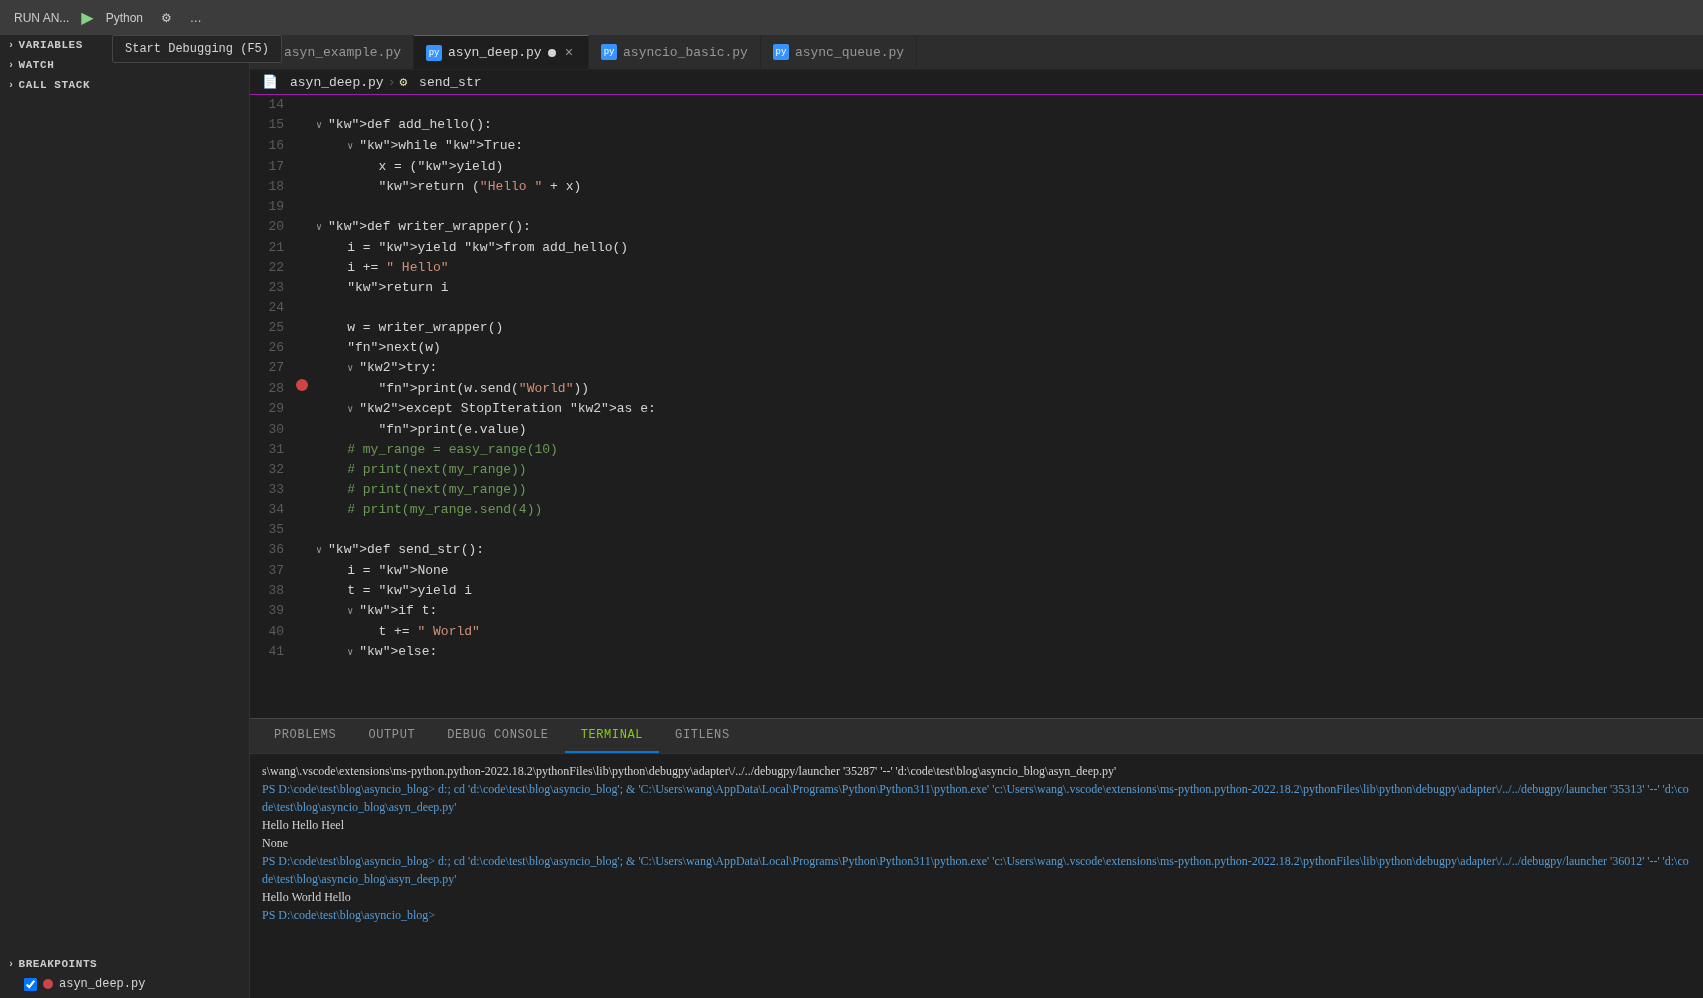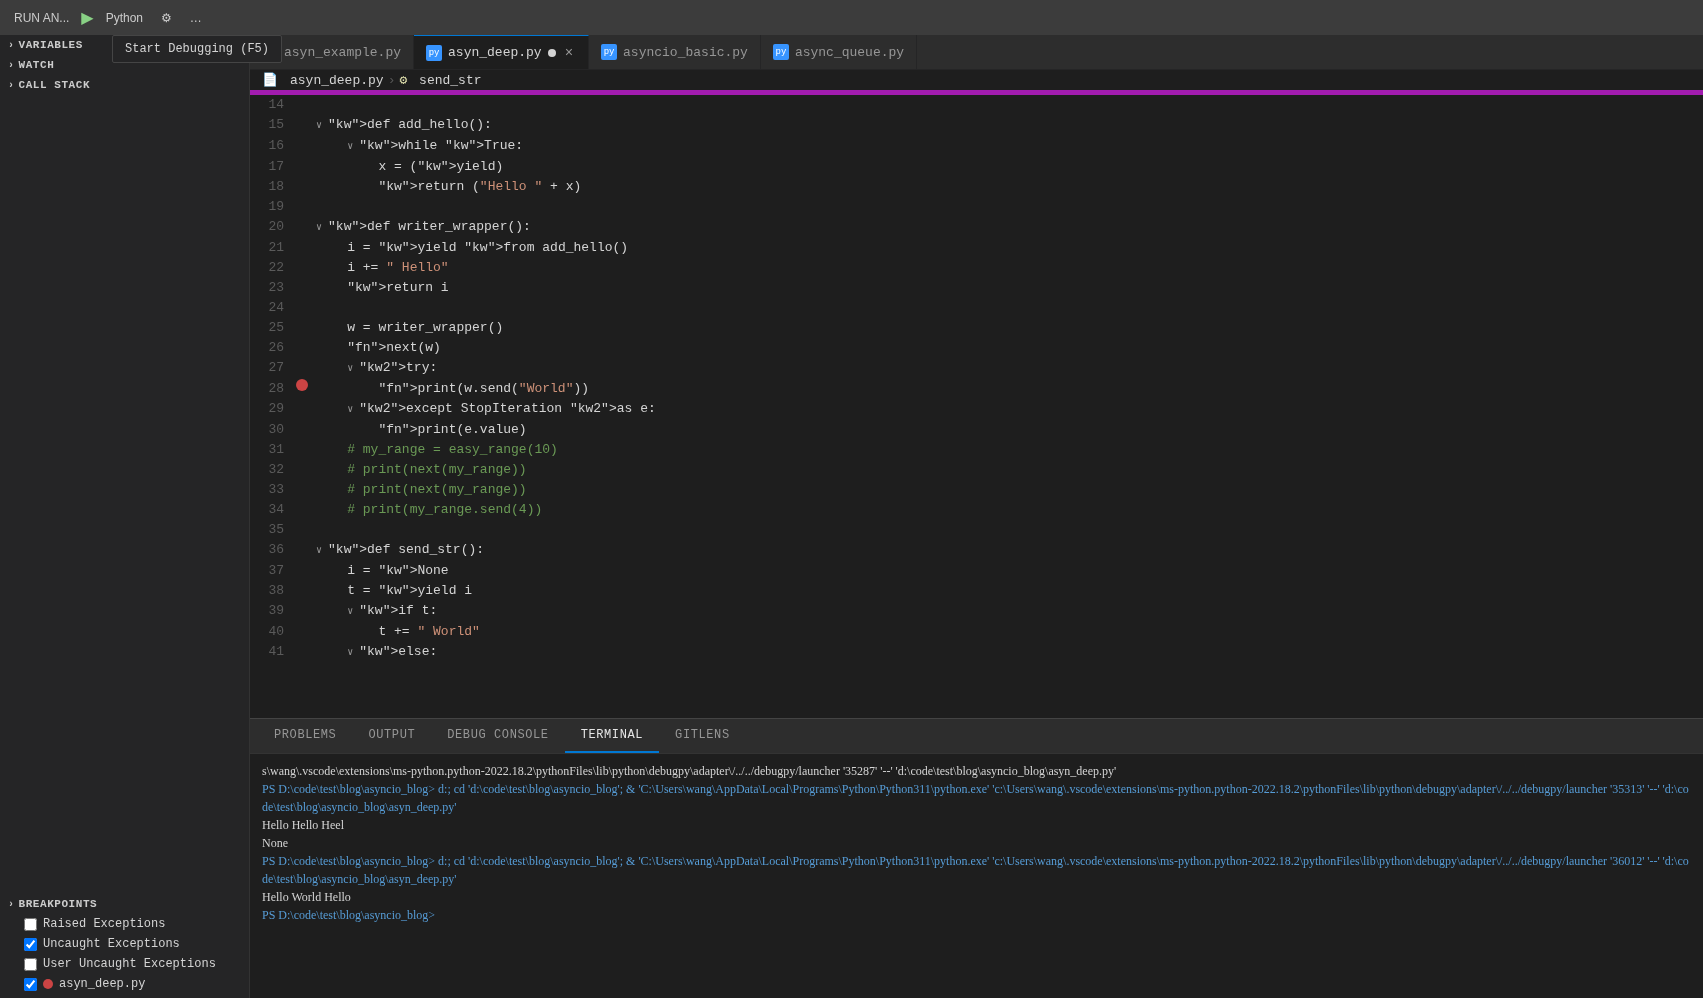--- a/index.html
+++ b/index.html
@@ -196,21 +196,21 @@
     
     .breadcrumb {
       height: 25px;
       background: #1e1e1e;
       display: flex;
       align-items: center;
       padding: 0 12px;
       gap: 4px;
       font-size: 13px;
       color: #969696;
-      border-bottom: 5px solid #a21caf;
+      border-bottom: 1px solid #a21caf;
       flex-shrink: 0;
     }
     .breadcrumb-sep { color: #555; }
     .breadcrumb-item { color: #d4d4d4; cursor: pointer; }
 
     
     .code-editor {
       flex: 1;
       overflow-y: auto;
       background: #1e1e1e;
@@ -287,21 +287,21 @@
       display: flex;
       align-items: center;
       font-size: 12px;
       color: #969696;
       cursor: pointer;
       border-bottom: 2px solid transparent;
       text-transform: uppercase;
       letter-spacing: 0.05em;
     }
     .panel-tab.active {
-      color: #e5e5e5;
+      color: #84cc16;
       border-bottom: 2px solid #0078d4;
     }
 
     .terminal-content {
       flex: 1;
       overflow-y: auto;
       padding: 8px 12px;
       font-size: 12px;
       line-height: 18px;
       color: #d4d4d4;
@@ -347,34 +347,20 @@
         <span class="chevron">›</span>
         <span>CALL STACK</span>
       </div>
     </div>
     <div class="sidebar-section breakpoints-section">
       <div class="sidebar-section-header">
         <span class="chevron">›</span>
         <span>BREAKPOINTS</span>
       </div>
 
-      <div id="breakpoints-list">
-          <div class="breakpoint-item">
-            <input type="checkbox" style="">
-            <span>Raised Exceptions</span>
-          </div>
-          <div class="breakpoint-item">
-            <input type="checkbox" checked="" style="">
-            <span>Uncaught Exceptions</span>
-          </div>
-          <div class="breakpoint-item">
-            <input type="checkbox" style="">
-            <span>User Uncaught Exceptions</span>
-          </div>
-        </div>
       <div id="breakpoint-files-list">
           <div class="breakpoint-file">
             <input type="checkbox" checked="" style="">
             <div class="bp-dot"></div>
             <span style="color: rgb(212, 212, 212);">asyn_deep.py</span>
           </div>
         </div>
     </div>
   </div>
 

